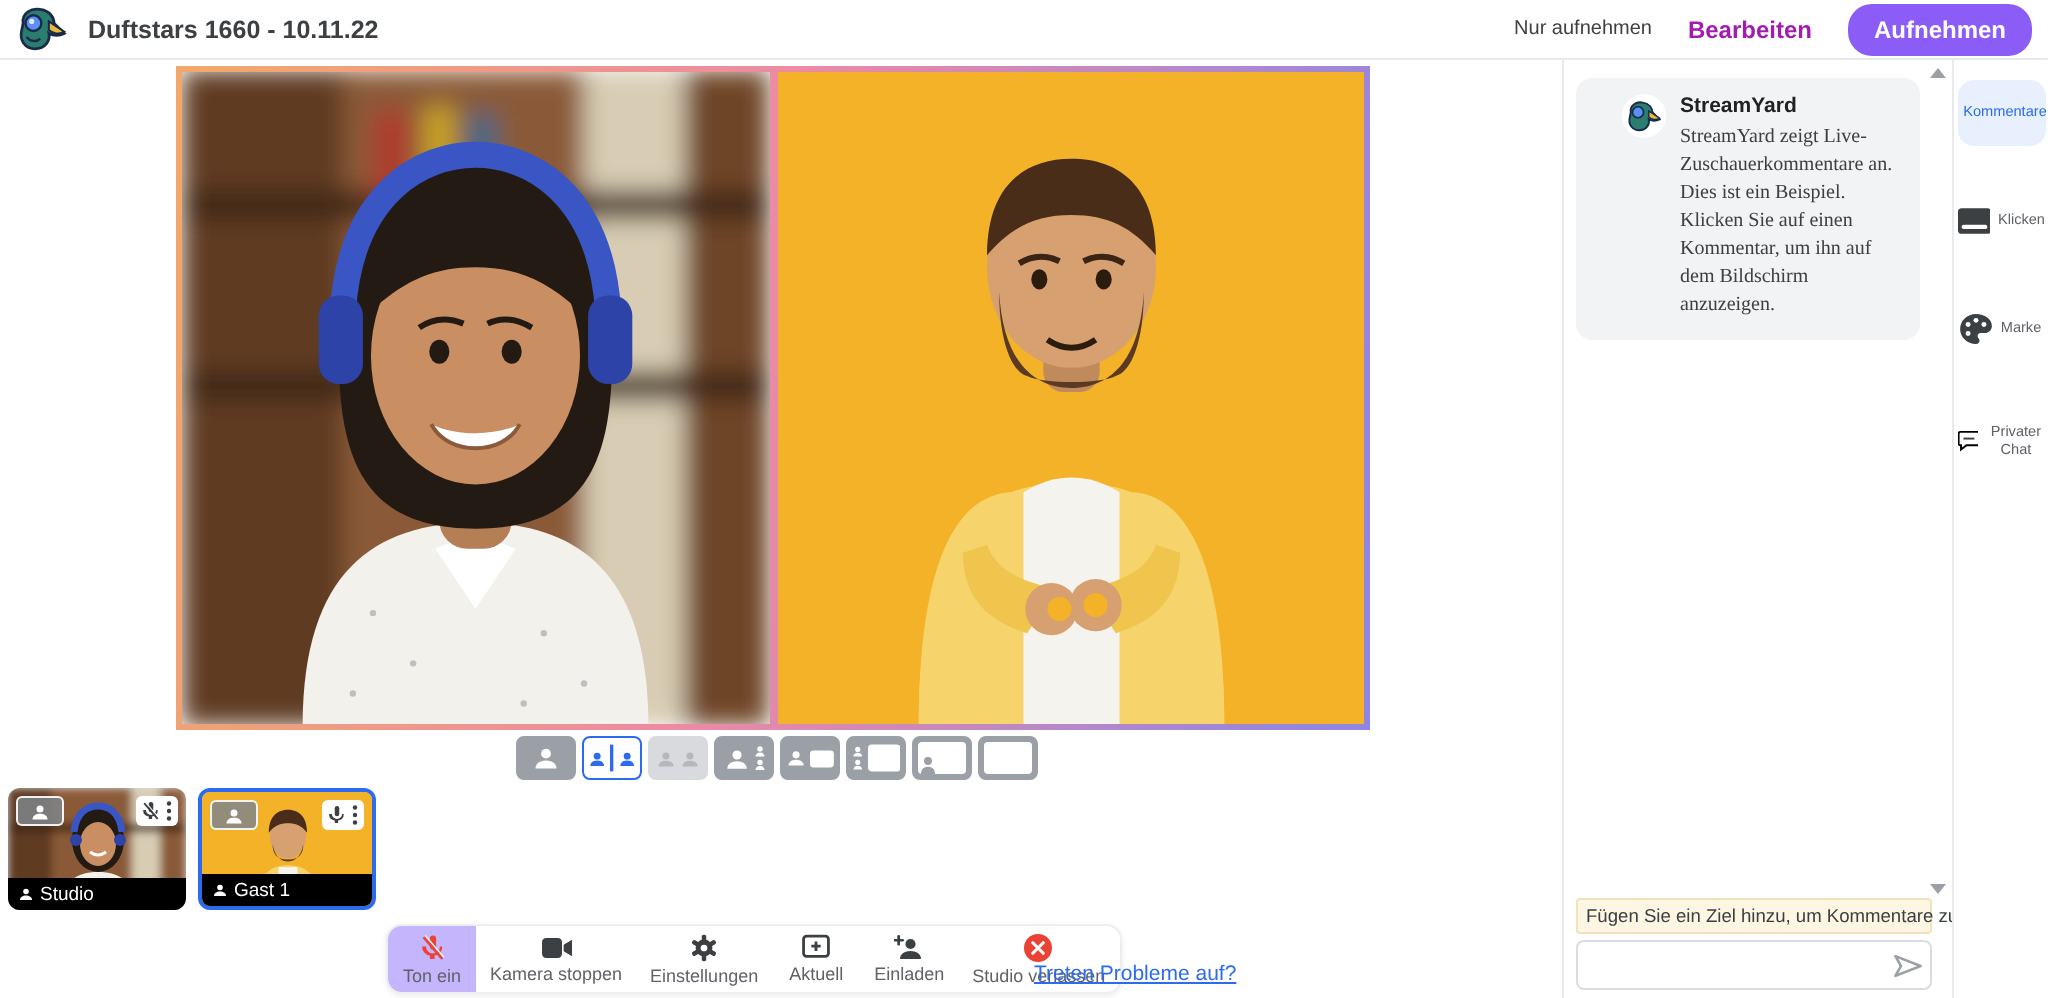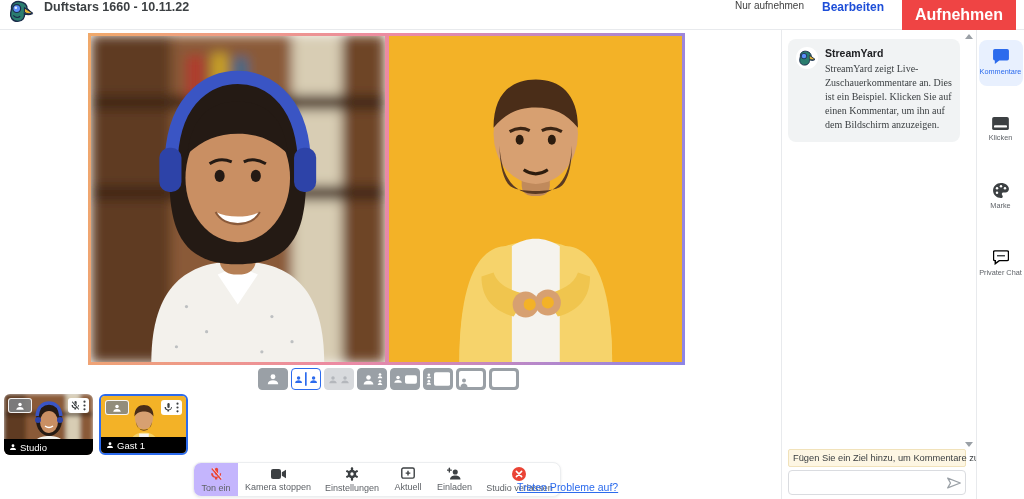--- a/index.html
+++ b/index.html
@@ -1,29 +1,29 @@
 <!DOCTYPE html>
 <html><head>
 <meta charset="utf-8">
 <style>
   * { margin:0; padding:0; box-sizing:border-box; }
   html,body { width:1024px; height:499px; overflow:hidden; background:#fff;
     font-family:"Liberation Sans", sans-serif; position:relative; }
 
   
   .topbar { position:absolute; left:0; top:0; width:1024px; height:30px;
-    background:#fff; border-bottom:1px solid #e8eaed; display:flex; align-items:flex-start;
+    background:#fff; border-bottom:1px solid #e8eaed; display:flex; align-items:center;
     padding:0 8px; z-index:30; }
   .logo { width:26px; height:24px; }
   .title { margin-left:10px; font-size:12.5px; font-weight:bold; color:#3c4043; }
   .topbar-spacer { flex:1; }
   .record-only { font-size:10px; color:#404040; }
-  .edit-link { font-size:12px; color:#1d4ed8; font-weight:bold; margin:0 18px; cursor:pointer; }
-  .record-btn { background:#ef4444; color:#fff; font-size:16px; font-weight:bold;
-    border:none; border-radius:0; padding:6px 13px; cursor:pointer; }
+  .edit-link { font-size:12px; color:#a21caf; font-weight:bold; margin:0 18px; cursor:pointer; }
+  .record-btn { background:#8b5cf6; color:#fff; font-size:12px; font-weight:bold;
+    border:none; border-radius:12px; padding:6px 13px; cursor:pointer; }
 
   
   .stage { position:absolute; left:88px; top:33px; width:597px; height:332px;
     background:linear-gradient(100deg,#f0a96a 0%,#ec8aa4 48%,#8d85e6 100%);
     padding:3px; display:flex; gap:4px; }
   .video { flex:1; overflow:hidden; position:relative; background:#fff; }
   .video svg { width:100%; height:100%; display:block; }
 
   
   .layouts { position:absolute; left:258px; top:368px; display:flex; gap:3px; }
@@ -60,21 +60,21 @@
     gap:2px; padding:0 7px; min-width:44px; cursor:pointer; background:transparent; border:none; }
   .tbtn .tlabel { font-size:9px; color:#5f6368; white-space:nowrap; }
   .tbtn.mic-muted { background:#c4b5fd; }
   .help-link { position:absolute; left:517px; top:481px; font-size:10.5px; color:#2c6bed;
     text-decoration:underline; cursor:pointer; }
 
   
   .panel { position:absolute; left:781px; top:30px; width:195px; bottom:0;
     border-left:1px solid #e8eaed; background:#fff; }
   .comment-card { margin:9px 16px 0 6px; background:#f1f3f4; border-radius:8px;
-    padding:8px 8px 10px 8px; display:flex; gap:7px; }
+    padding:8px 8px 10px 23px; display:flex; gap:7px; }
   .avatar { width:22px; height:22px; border-radius:50%; background:#fff; flex:none;
     display:flex; align-items:center; justify-content:center; overflow:hidden; }
   .avatar svg { width:18px; height:17px; }
   .c-name { font-size:10.5px; font-weight:bold; color:#202124; margin-bottom:3px; }
   .c-text { font-size:10px; color:#3c4043; line-height:1.4;font-family:Liberation Serif, serif; }
   .panel-scrollbar { position:absolute; right:2px; top:4px; bottom:52px; width:9px; }
   .sb-arrow { width:0; height:0; border-left:4px solid transparent; border-right:4px solid transparent;
     position:absolute; left:0; cursor:pointer; }
   .sb-up { top:0; border-bottom:5px solid #9aa0a6; }
   .sb-down { bottom:0; border-top:5px solid #9aa0a6; }
@@ -85,21 +85,21 @@
     border:1px solid #dadce0; border-radius:4px; background:#fff; display:flex; align-items:center; }
   .comment-input { flex:1; border:none; outline:none; font-size:11px; padding:0 6px;
     font-family:"Liberation Sans", sans-serif; }
   .send-btn { width:24px; height:100%; border:none; background:transparent; cursor:pointer;
     display:flex; align-items:center; justify-content:center; }
 
   
   .rail { position:absolute; left:976px; top:30px; width:48px; bottom:0; background:#fff;
     border-left:1px solid #e8eaed; display:flex; flex-direction:column; align-items:center;
     padding-top:10px; }
-  .tab { width:44px; border-radius:8px; display:flex; flex-direction:column; align-items:center;
+  .tab { width:44px; border-radius:8px; display:flex; align-items:center;
     justify-content:center; gap:4px; padding:9px 0; margin-bottom:22px; cursor:pointer; }
   .tab .tab-label { font-size:7.3px; color:#5f6368; text-align:center; line-height:1.2; }
   .tab svg { display:block; }
   .tab .ticon { fill:#3c4043; }
   .tab.active { background:#e8f0fe; }
   .tab.active .tab-label { color:#2c6bed; }
   .tab.active .ticon { fill:#2c6bed; }
 </style>
 </head>
 <body>

